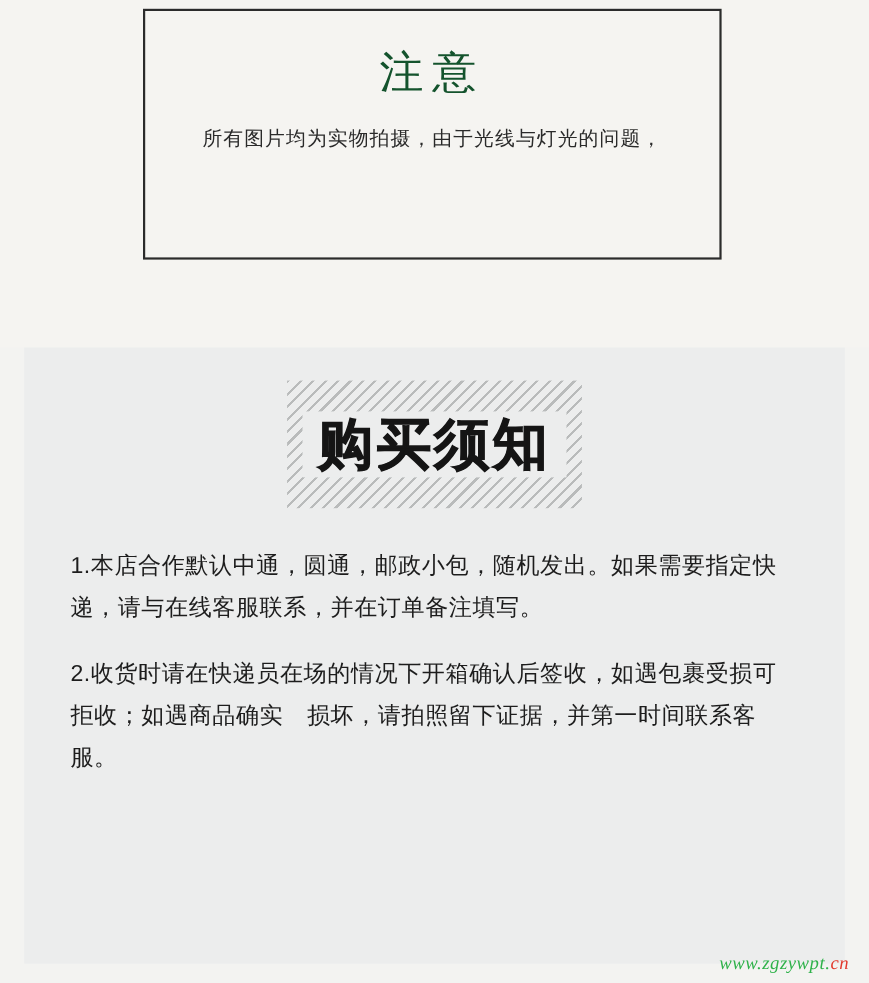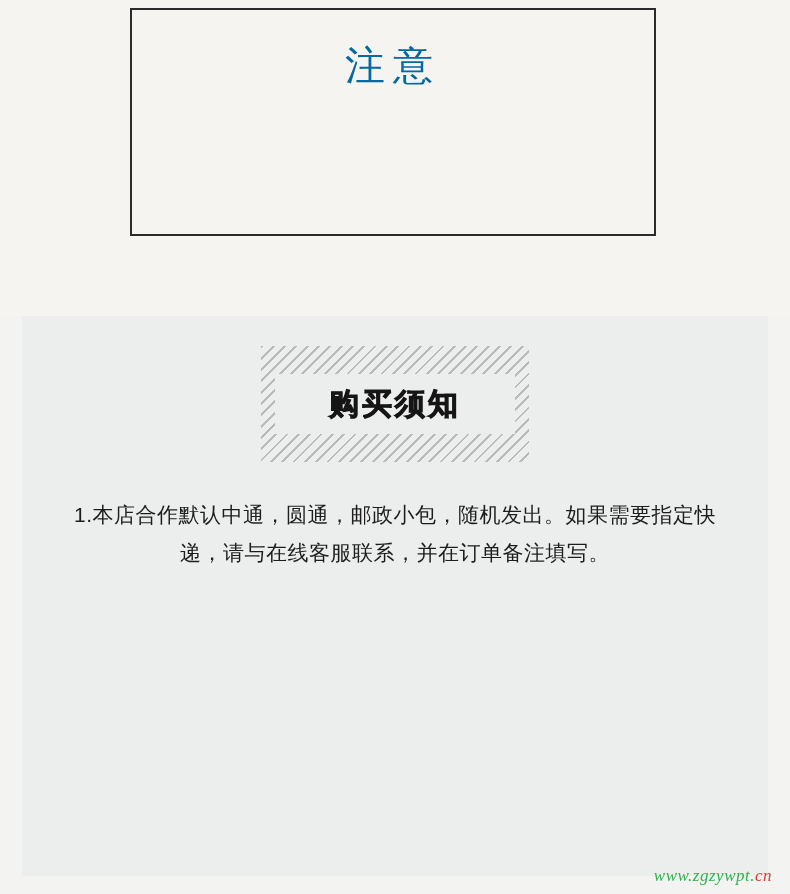--- a/index.html
+++ b/index.html
@@ -31,21 +31,21 @@
     height: 228px;
     border: 2px solid #2b2b2b;
     box-sizing: border-box;
     background: transparent;
   }
   .notice-title {
     text-align: center;
     font-family: "DejaVu Serif", "Liberation Serif", serif;
     font-size: 40px;
     letter-spacing: 8px;
-    color: #0369a1;
+    color: #14532d;
     margin-top: 28px;
     font-weight: 400;
   }
   .notice-lines {
     margin-top: 18px;
     text-align: center;
     font-family: "DejaVu Serif", "Liberation Serif", serif;
     font-size: 18px;
     line-height: 31px;
     color: #2a2a2a;
@@ -87,37 +87,36 @@
   }
   .banner-text {
     position: absolute;
     left: 0;
     top: 50%;
     transform: translateY(-50%);
     width: 268px;
     text-align: center;
     font-family: "DejaVu Sans", "Liberation Sans", sans-serif;
     font-weight: bold;
-    font-size: 30px;
+    font-size: 50px;
     letter-spacing: 3px;
     color: #151515;
     -webkit-text-stroke: 1px #151515;
   }
   .banner-text-bg {
     position: absolute;
     left: 14px;
     top: 28px;
     width: 240px;
     height: 60px;
     background: #eceded;
   }
 
   .notes-list {
     margin: 34px 42px 16px 42px;
-    text-align: center;
   }
   .note-item {
     font-size: 21px;
     line-height: 38px;
     color: #1d1d1d;
     margin-bottom: 22px;
     letter-spacing: 0.5px;
   }
 
   
@@ -135,31 +134,33 @@
     color: #e23a2e;
   }
 </style>
 </head>
 <body>
 
 <div class="notice-section">
   <div class="notice-box">
     <div class="notice-title">注意</div>
     <div class="notice-lines">
+      <div>所有图片均为实物拍摄，由于光线与灯光的问题，</div>
     </div>
   </div>
 </div>
 
 <div class="notes-section">
 
   <div class="banner-wrap">
     <div class="banner-hatch"></div>
     <div class="banner-text-bg"></div>
     <div class="banner-text">购买须知</div>
   </div>
 
   <div class="notes-list">
     <div class="note-item">1.本店合作默认中通，圆通，邮政小包，随机发出。如果需要指定快递，请与在线客服联系，并在订单备注填写。</div>
+    <div class="note-item">2.收货时请在快递员在场的情况下开箱确认后签收，如遇包裹受损可拒收；如遇商品确实　损坏，请拍照留下证据，并第一时间联系客服。</div>
   </div>
 
 </div>
 
 <div class="watermark"><span>www.zgzywpt.</span><span class="tld">cn</span></div>
 
 </body></html>

